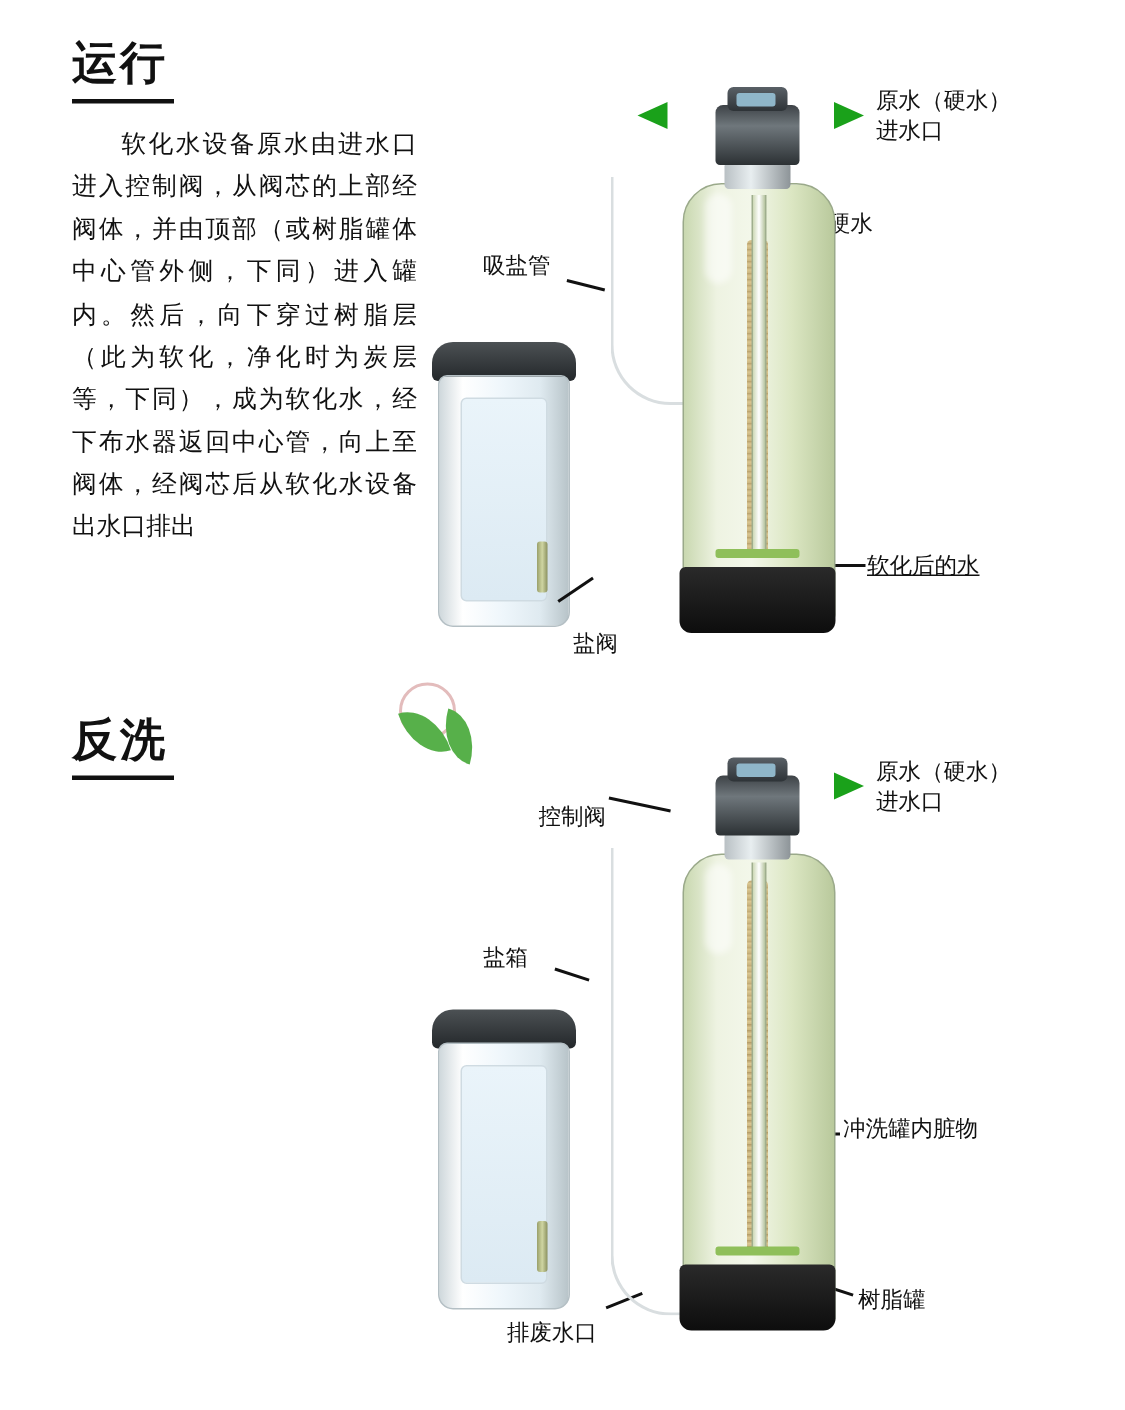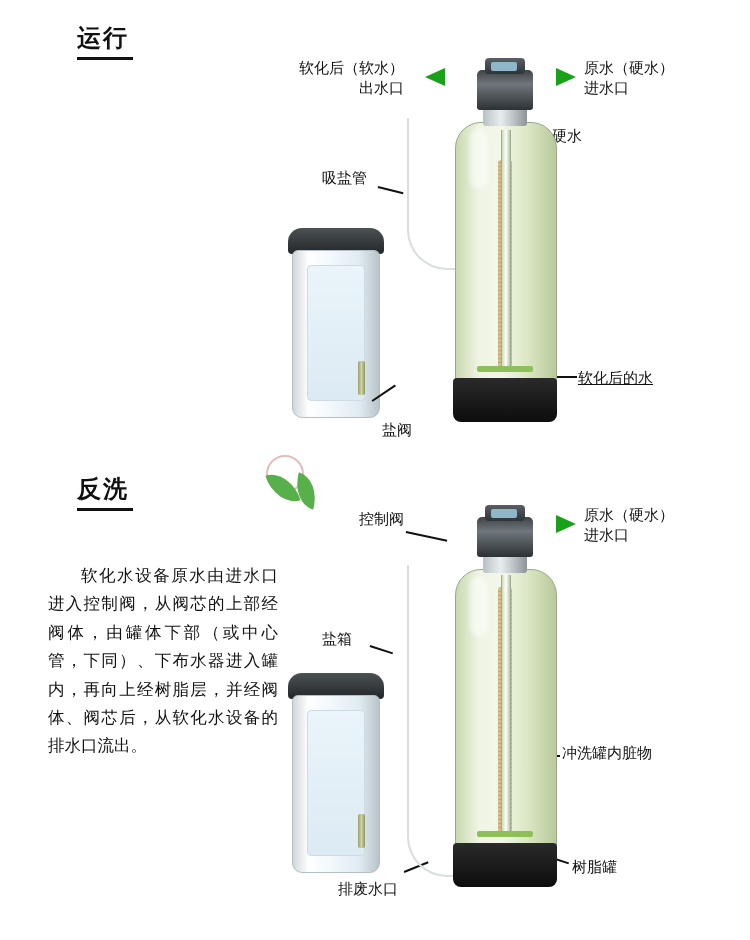--- a/index.html
+++ b/index.html
@@ -10,25 +10,24 @@
     color:#111;
     position:relative;
     overflow:hidden;
   }
   .section { position:absolute; left:0; width:750px; }
   #sec-run { top:0; height:455px; }
   #sec-back { top:455px; height:485px; }
 
   .sec-title {
     position:absolute;
-    font-size:24px;
+    font-size:30px;
     font-weight:bold;
     letter-spacing:2px;
     color:#111;
-    margin-left:29px;
   }
   .sec-title::after{
     content:"";
     position:absolute;
     left:0; right:-4px; bottom:-6px;
     height:3px; background:#111;
   }
 
   .body-text {
     position:absolute;
@@ -225,20 +224,21 @@
     opacity:.75;
   }
 </style>
 </head>
 <body>
 
 <div class="section" id="sec-run">
 
   <div class="sec-title" style="left:48px; top:22px;">运行</div>
 
+  <div class="body-text" style="left:48px; top:82px;">软化水设备原水由进水口进入控制阀，从阀芯的上部经阀体，并由顶部（或树脂罐体中心管外侧，下同）进入罐内。然后，向下穿过树脂层（此为软化，净化时为炭层等，下同），成为软化水，经下布水器返回中心管，向上至阀体，经阀芯后从软化水设备出水口排出</div>
 
   <div class="tank" style="left:455px; top:70px; width:104px; height:350px;">
     <div class="brine-tube" style="left:-48px; top:48px; width:52px; height:150px;"></div>
     <div class="valve-cap"></div>
     <div class="valve-screen"></div>
     <div class="valve-body"></div>
     <div class="neck"></div>
 
     <div class="vessel" style="height:290px;">
       <div class="vessel-top-sheen"></div>
@@ -262,25 +262,23 @@
   <div class="arrow-in arrow-green-right" style="left:556px; top:68px;"></div>
 
   <div class="brine" style="left:288px; top:228px; width:96px; height:190px;">
     <div class="lid"></div>
     <div class="body">
       <div class="inner"></div>
       <div class="valve" style="right:14px; bottom:22px;"></div>
     </div>
   </div>
 
-  <div class="label right" style="left:288px; top:58px; width:116px;">软化后（软水）
-出水口</div>
   <div class="label" style="left:584px; top:58px;">原水（硬水）
 进水口</div>
-  <div class="label" style="left:552px; top:128px;font-family:Liberation Mono, monospace;">硬水</div>
+  <div class="label" style="left:552px; top:140px;">硬水</div>
   <div class="label" style="left:322px; top:168px;">吸盐管</div>
   <div class="label" style="left:578px; top:368px;text-decoration:underline;">软化后的水</div>
   <div class="label" style="left:382px; top:420px;">盐阀</div>
 
   <div class="leader" style="left:530px; top:156px; width:22px;"></div>
   <div class="leader" style="left:528px; top:252px; width:24px;"></div>
   <div class="leader" style="left:545px; top:376px; width:32px;"></div>
   <div class="leader" style="left:372px; top:400px; width:28px; transform:rotate(-34deg);"></div>
   <div class="leader" style="left:378px; top:186px; width:26px; transform:rotate(14deg);"></div>
 </div>
@@ -288,21 +286,20 @@
 <div id="watermark">
   <div class="wm-circle"></div>
   <div class="leaf" style="left:12px; top:16px; width:26px; height:34px; transform:rotate(-18deg);"></div>
   <div class="leaf" style="left:36px; top:20px; width:24px; height:32px; transform:rotate(16deg);"></div>
 </div>
 
 <div class="section" id="sec-back">
 
   <div class="sec-title" style="left:48px; top:18px;">反洗</div>
 
-  <div class="body-text" style="left:48px; top:106px;">软化水设备原水由进水口进入控制阀，从阀芯的上部经阀体，由罐体下部（或中心管，下同）、下布水器进入罐内，再向上经树脂层，并经阀体、阀芯后，从软化水设备的排水口流出。</div>
 
   <div class="tank" style="left:455px; top:62px; width:104px; height:380px;">
     <div class="brine-tube" style="left:-48px; top:48px; width:52px; height:310px;"></div>
     <div class="valve-cap"></div>
     <div class="valve-screen"></div>
     <div class="valve-body"></div>
     <div class="neck"></div>
 
     <div class="vessel" style="height:312px;">
       <div class="vessel-top-sheen"></div>
@@ -325,21 +322,21 @@
   <div class="arrow-in arrow-green-right" style="left:556px; top:60px;"></div>
 
   <div class="brine" style="left:288px; top:218px; width:96px; height:200px;">
     <div class="lid"></div>
     <div class="body">
       <div class="inner"></div>
       <div class="valve" style="right:14px; bottom:24px;"></div>
     </div>
   </div>
 
-  <div class="label right" style="left:330px; top:54px; width:74px;">控制阀</div>
+  <div class="label right" style="left:330px; top:80px; width:74px;">控制阀</div>
   <div class="label" style="left:584px; top:50px;">原水（硬水）
 进水口</div>
   <div class="label" style="left:322px; top:174px;">盐箱</div>
   <div class="label" style="left:562px; top:288px;">冲洗罐内脏物</div>
   <div class="label" style="left:572px; top:402px;">树脂罐</div>
   <div class="label" style="left:338px; top:424px;text-align:right;">排废水口</div>
 
   <div class="leader" style="left:406px; top:76px; width:42px; transform:rotate(12deg);"></div>
   <div class="leader" style="left:370px; top:190px; width:24px; transform:rotate(18deg);"></div>
   <div class="leader" style="left:534px; top:300px; width:26px;"></div>

